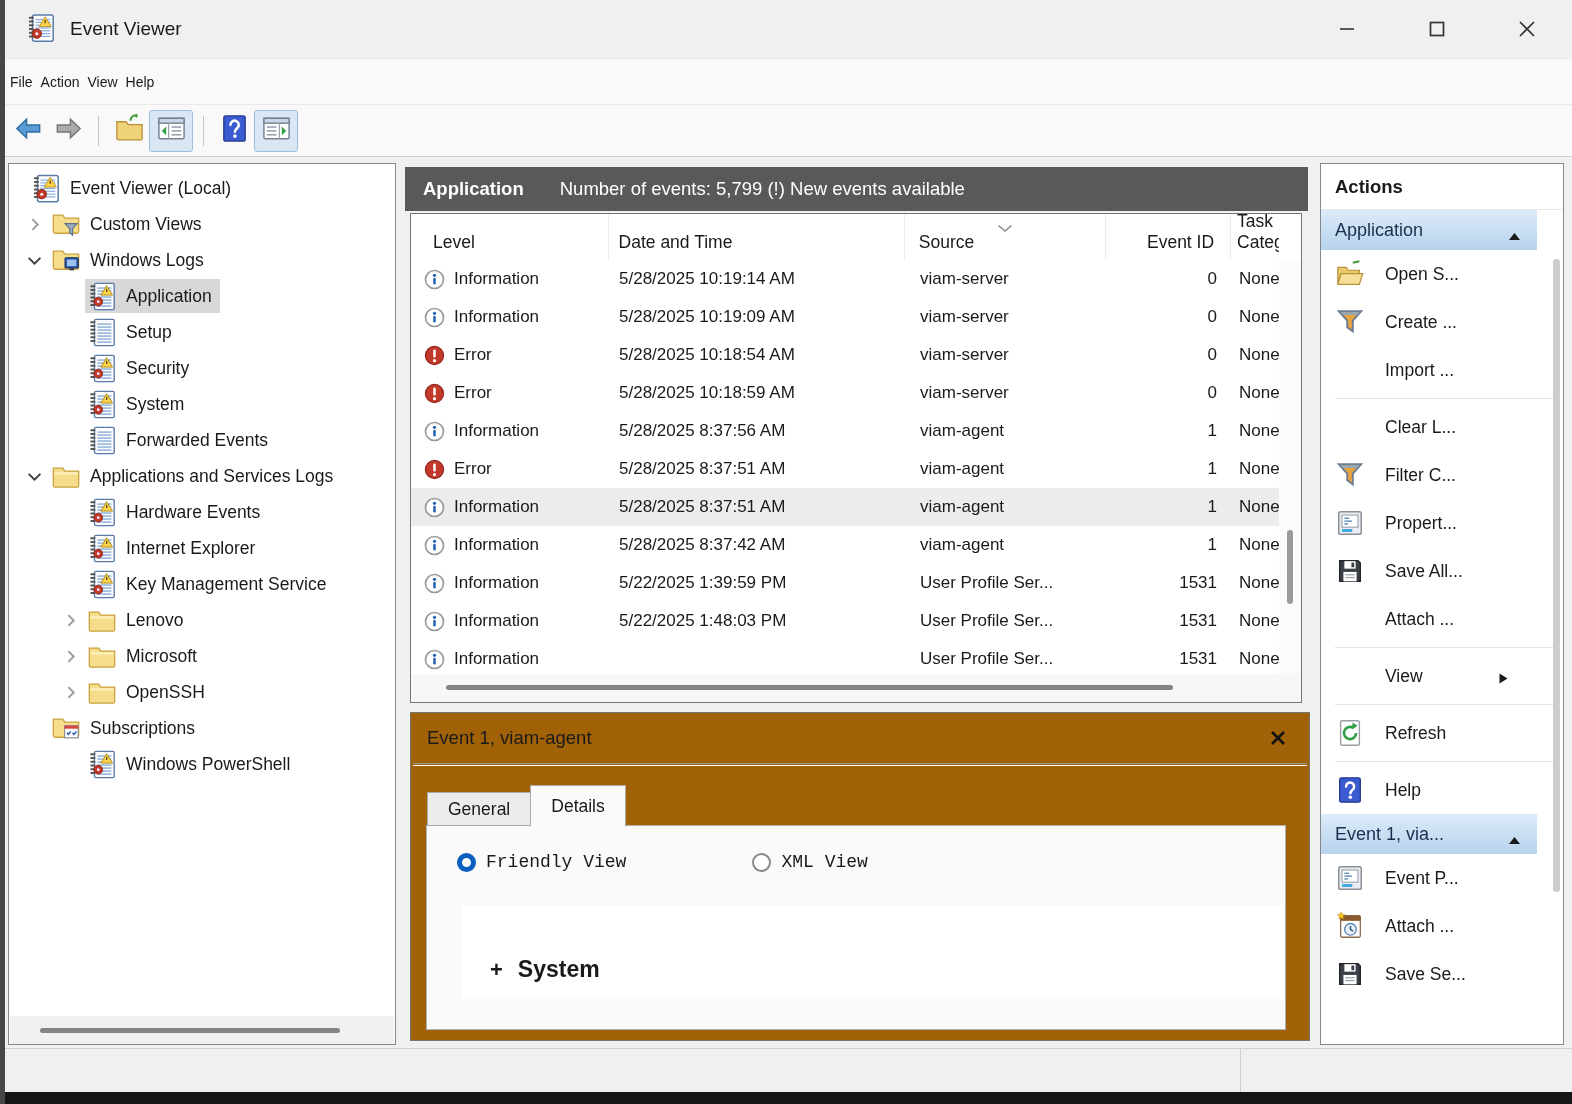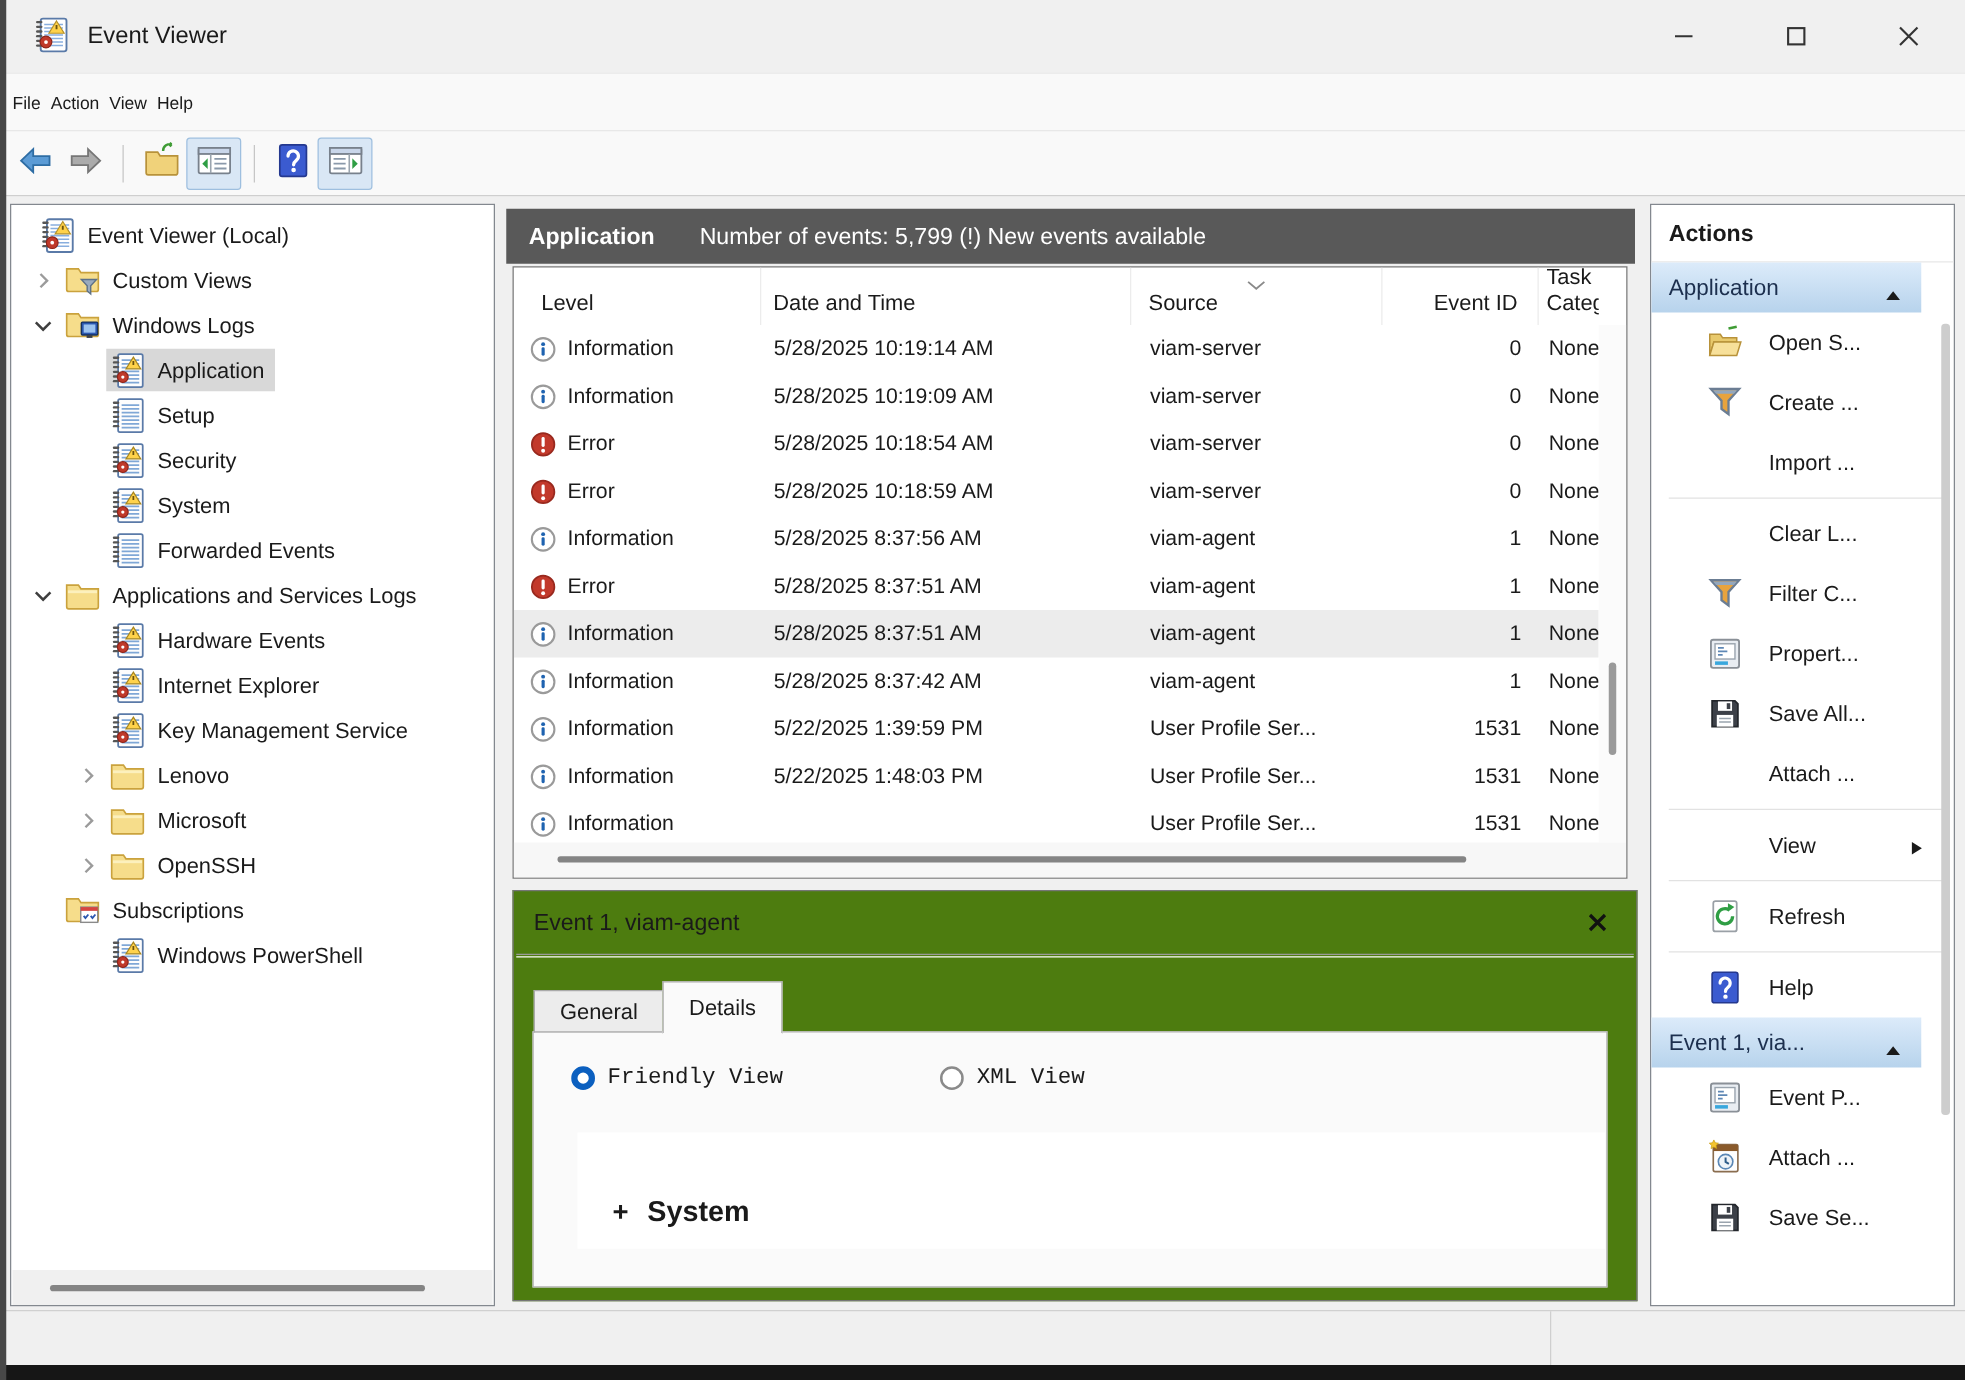--- a/index.html
+++ b/index.html
@@ -55,21 +55,21 @@
   .tr.selected { background:#ececec; }
   .td { overflow:hidden; white-space:nowrap; flex:none; }
   .level-icon { width:21px; height:21px; margin:0 9px 0 13px; flex:none; }
   .level-icon svg { width:100%; height:100%; }
   .table-vscroll { position:absolute; right:0; top:46px; width:22px; bottom:28px; background:#fbfbfb; }
   .table-vthumb { position:absolute; left:8px; top:270px; width:6px; height:74px; background:#9a9a9a; border-radius:3px; }
   .table-hscroll { position:absolute; left:0; right:0; bottom:0; height:28px; background:#f7f7f7; }
   .table-hthumb { position:absolute; left:35px; top:11px; width:727px; height:5px; background:#848484; border-radius:3px; }
 
   
-  .detail-pane { position:absolute; left:410px; top:712px; width:900px; height:329px; background:#4d7c0f; border:1px solid #767676; overflow:hidden; }
+  .detail-pane { position:absolute; left:410px; top:712px; width:900px; height:329px; background:#a16207; border:1px solid #767676; overflow:hidden; }
   .detail-title { height:50px; display:flex; align-items:center; padding:0 20px 0 16px; font-size:18.5px; }
   .detail-close { margin-left:auto; width:22px; height:22px; }
   .detail-sep { height:3px; border-top:1px solid #9a9a9a; border-bottom:1px solid #ffffff; margin:0 2px; }
   .tabs { position:absolute; left:16px; top:71px; height:42px; display:flex; align-items:flex-end; z-index:2; }
   .tab { padding:0 20px; height:34px; display:flex; align-items:center; background:#ececec; border:1px solid #aaaaaa; border-right:none; font-size:17.5px; }
   .tab:last-child { border-right:1px solid #aaaaaa; }
   .tab.active { height:42px; background:#fafafa; border-right:1px solid #aaaaaa; border-bottom:1px solid #fafafa; margin-bottom:-1px; }
   .tab-content { position:absolute; left:15px; top:112px; width:860px; height:205px; background:#fafafa; border:1px solid #b0b0b0; }
   .radio-row { display:flex; align-items:center; padding:26px 0 0 30px; }
   .radio-opt { display:flex; align-items:center;font-family:Liberation Mono, monospace; }
@@ -80,21 +80,21 @@
   .radio-label { margin-left:10px; font-size:18px; }
   .friendly-box { position:absolute; left:35px; top:80px; width:822px; height:93px; background:#fff; display:flex; align-items:flex-end; padding:0 0 16px 28px; }
   .plus-glyph { font-weight:bold; font-size:22px; }
   .node-label { font-weight:bold; font-size:23px; margin-left:15px; }
 
   
   .actions-panel { position:absolute; left:1320px; top:163px; width:244px; height:882px; background:#fff; border:1px solid #83888f; overflow:hidden; }
   .actions-title { height:46px; display:flex; align-items:center; padding-left:14px; font-weight:bold; font-size:18.5px; border-bottom:1px solid #e8e8e8; }
   .section-header { height:40px; width:216px; background:linear-gradient(#dcebfa,#b7d3ec); display:flex; align-items:center; padding-left:14px; color:#1c2f4e; font-size:18px; position:relative; }
   .section-collapse { position:absolute; right:16px; top:15px; }
-  .action-item { height:48px; width:216px; display:flex; align-items:center;margin-left:30px; }
+  .action-item { height:48px; width:216px; display:flex; align-items:center; }
   .action-icon { width:30px; height:30px; margin-left:14px; flex:none; }
   .action-icon svg { width:100%; height:100%; }
   .action-label { position:absolute; margin-left:64px; font-size:17.5px; }
   .action-item { position:relative; }
   .submenu-arrow { position:absolute; right:28px; top:18px; }
   .action-sep { height:1px; background:#e2e2e2; margin:4px 8px 4px 14px; }
   .actions-vscroll { position:absolute; right:3px; top:95px; width:7px; bottom:10px; }
   .actions-vthumb { position:absolute; left:0; top:0; width:7px; height:633px; background:#cdcdcd; border-radius:3px; }
 
   

